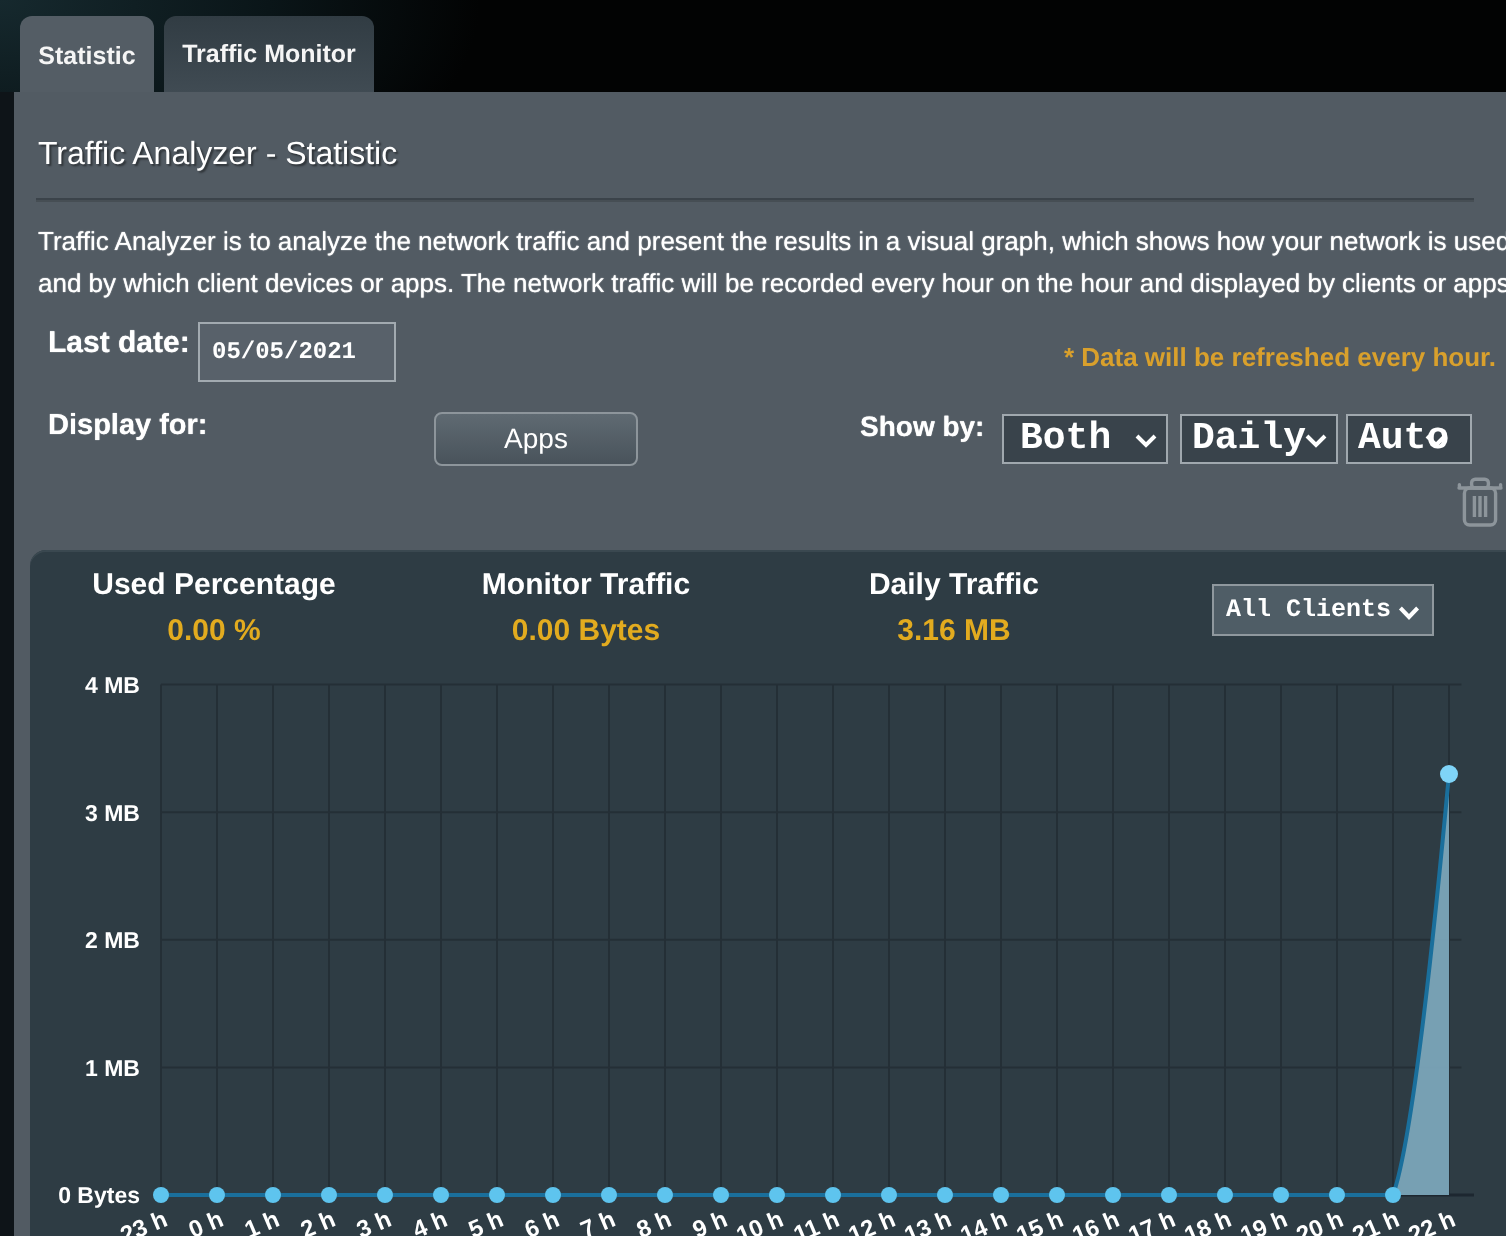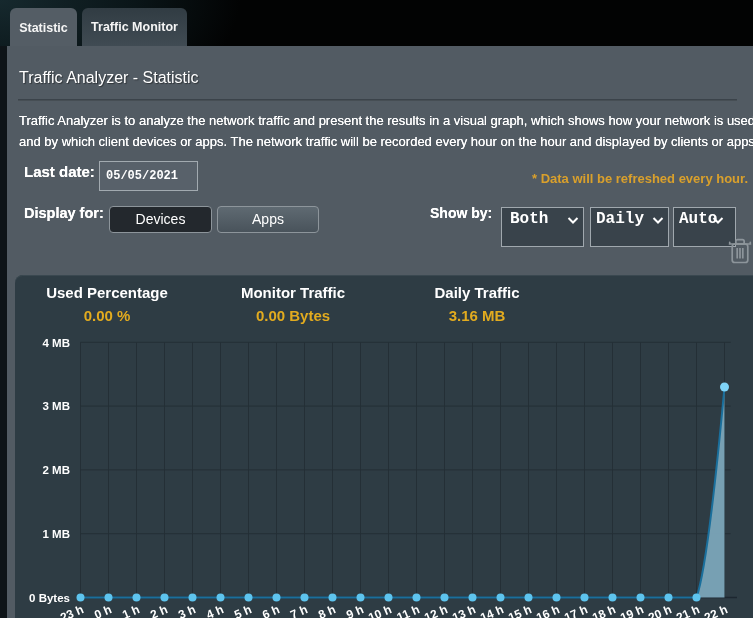--- a/index.html
+++ b/index.html
@@ -15,42 +15,41 @@
   .tg-green{position:absolute;left:2px;top:2px;width:38px;height:26px;background:#3aa92f;border-radius:6px 0 0 6px;color:#fff;font-weight:bold;font-size:14px;text-align:center;line-height:26px;}
   .tg-knob{position:absolute;left:38px;top:1px;width:35px;height:28px;border-radius:11px;background:linear-gradient(180deg,#3a434b 0%,#171d22 45%,#04060a 100%);}
   .sep{left:18px;top:99px;width:719px;height:1px;background:#3b434a;border-bottom:1px solid rgba(255,255,255,0.06);}
   .desc{left:19px;top:110px;width:734px;color:#fff;font-size:13px;line-height:21px;white-space:nowrap;overflow:hidden;text-shadow:0 0 0.6px #fff;}
   .lbl{color:#fff;font-size:15px;font-weight:bold;line-height:15px;text-shadow:0 0 0.5px #fff;}
   .input{left:99px;top:161px;width:99px;height:30px;box-sizing:border-box;background:#58616a;border:1px solid #a2aab0;color:#fff;font-family:"Liberation Mono",monospace;font-weight:bold;font-size:12px;line-height:28px;padding-left:6px;}
   .note{right:5px;top:172px;color:#d9a02c;font-size:13px;font-weight:bold;line-height:13px;}
   .btn{top:206px;height:27px;box-sizing:border-box;border:1px solid #8d959b;border-radius:4px;color:#fff;font-size:14px;text-align:center;line-height:25px;}
   .btn1{left:109px;width:103px;background:#23282d;}
   .btn2{left:217px;width:102px;background:linear-gradient(180deg,#5f6a72,#49535b);}
-  .sel{top:207px;height:40px;box-sizing:border-box;background:#39434b;border:1px solid #a0a8ae;color:#fff;font-family:"Liberation Mono",monospace;font-size:16px;font-weight:bold;line-height:23px;}
+  .sel{top:207px;height:25px;box-sizing:border-box;background:#39434b;border:1px solid #a0a8ae;color:#fff;font-family:"Liberation Mono",monospace;font-size:19px;font-weight:bold;line-height:23px;}
   .chev{position:absolute;}
   .chart{left:15px;top:275px;width:738px;height:343px;background:#2e3c44;border-radius:8px 0 0 0;box-shadow:inset 0 1px 0 #3a4850;}
   .chead{top:285px;color:#fff;font-size:15px;font-weight:bold;text-align:center;width:170px;line-height:15px;}
   .cval{top:308px;color:#e2ab1f;font-size:15px;font-weight:bold;text-align:center;width:170px;line-height:15px;}
   .selc{left:606px;top:292px;width:111px;height:26px;box-sizing:border-box;background:#4f5d66;border:1px solid #8f989e;color:#fff;font-family:"Liberation Mono",monospace;font-size:12.5px;font-weight:bold;line-height:24px;padding-left:6px;}
 </style>
 </head>
 <body>
 <div class="page">
   <div class="tab tab1">Statistic</div>
   <div class="tab tab2">Traffic Monitor</div>
   <div class="panel"></div>
   <div class="abs" style="left:0;top:46px;width:7px;height:572px;background:#0e1418;"></div>
   <div class="abs title">Traffic Analyzer - Statistic</div>
   <div class="abs sep"></div>
   <div class="abs desc">Traffic Analyzer is to analyze the network traffic and present the results in a visual graph, which shows how your network is used<br>and by which client devices or apps. The network traffic will be recorded every hour on the hour and displayed by clients or apps</div>
   <div class="abs lbl" style="left:24px;top:164px;">Last date:</div>
   <div class="abs input">05/05/2021</div>
   <div class="abs note">* Data will be refreshed every hour.</div>
   <div class="abs lbl" style="left:24px;top:206px;font-size:14.5px;">Display for:</div>
-  <div class="abs btn btn1">Devices</div>
   <div class="abs btn btn2">Apps</div>
   <div class="abs lbl" style="left:430px;top:206px;font-size:14px;">Show by:</div>
   <div class="abs sel" style="left:501px;width:83px;padding-left:8px;">Both<svg class="chev" style="right:4px;top:9px;" width="12" height="7" viewBox="0 0 12 7">
         <path d="M1.5 1 L6 5.5 L10.5 1" stroke="#fff" stroke-width="2" fill="none"></path>
       </svg></div>
   <div class="abs sel" style="left:590px;width:79px;padding-left:5px;">Daily<svg class="chev" style="right:4px;top:9px;" width="12" height="7" viewBox="0 0 12 7">
         <path d="M1.5 1 L6 5.5 L10.5 1" stroke="#fff" stroke-width="2" fill="none"></path>
       </svg></div>
   <div class="abs sel" style="left:673px;width:63px;padding-left:5px;">Auto<svg class="chev" style="right:11px;top:9px;" width="12" height="7" viewBox="0 0 12 7">
         <path d="M1.5 1 L6 5.5 L10.5 1" stroke="#fff" stroke-width="2" fill="none"></path>
@@ -63,20 +62,23 @@
       <path d="M9.2 11 v10.5 M12 11 v10.5 M14.8 11 v10.5"></path>
     </g>
   </svg>
   <div class="abs chart"></div>
   <div class="abs chead" style="left:22px;">Used Percentage</div>
   <div class="abs cval" style="left:22px;">0.00 %</div>
   <div class="abs chead" style="left:208px;">Monitor Traffic</div>
   <div class="abs cval" style="left:208px;">0.00 Bytes</div>
   <div class="abs chead" style="left:392px;">Daily Traffic</div>
   <div class="abs cval" style="left:392px;">3.16 MB</div>
+  <div class="abs selc">All Clients<svg class="chev" style="right:6px;top:10px;" width="11" height="7" viewBox="0 0 11 7">
+        <path d="M1.2 1 L5.5 5.5 L9.8 1" stroke="#fff" stroke-width="2" fill="none"></path>
+      </svg></div>
   <svg class="abs" style="left:15px;top:275px;" width="738" height="343" viewBox="0 0 738 343" font-family="Liberation Sans,sans-serif">
 <g stroke="#242f36" stroke-width="1">
 <line x1="65.5" y1="67.3" x2="65.5" y2="322.5"></line>
 <line x1="93.5" y1="67.3" x2="93.5" y2="322.5"></line>
 <line x1="121.5" y1="67.3" x2="121.5" y2="322.5"></line>
 <line x1="149.5" y1="67.3" x2="149.5" y2="322.5"></line>
 <line x1="177.5" y1="67.3" x2="177.5" y2="322.5"></line>
 <line x1="205.5" y1="67.3" x2="205.5" y2="322.5"></line>
 <line x1="233.5" y1="67.3" x2="233.5" y2="322.5"></line>
 <line x1="261.5" y1="67.3" x2="261.5" y2="322.5"></line>

